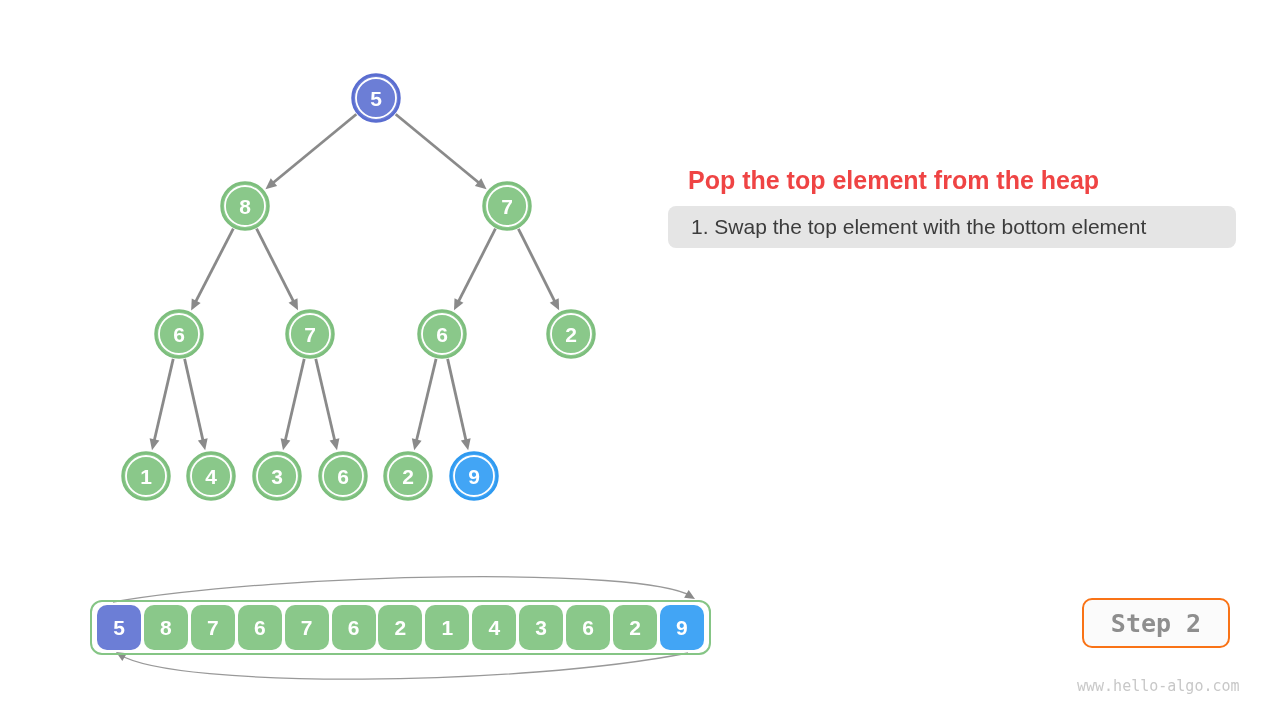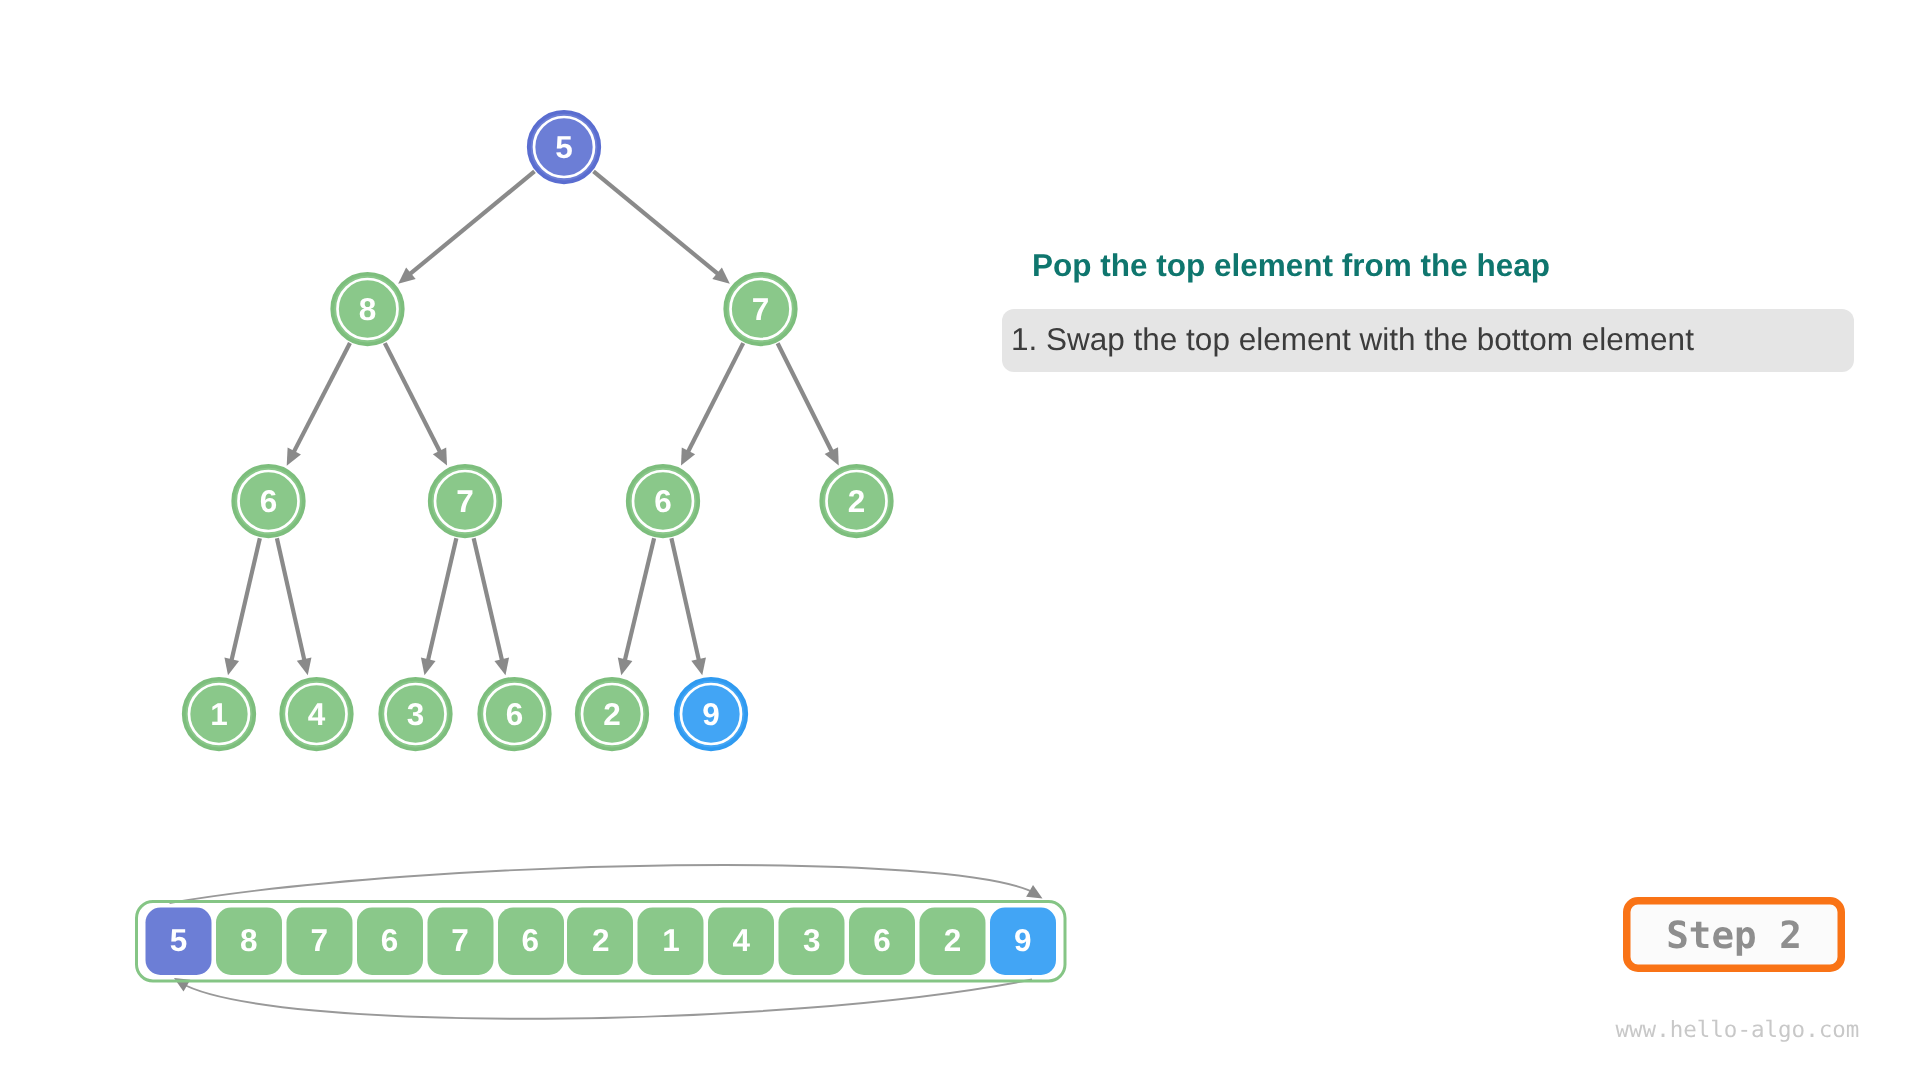--- a/index.html
+++ b/index.html
@@ -5,46 +5,46 @@
   html,body { margin:0; padding:0; background:#ffffff; }
   .canvas {
     position:relative; width:1280px; height:720px; background:#ffffff;
     overflow:hidden; font-family:"Liberation Sans", sans-serif;
   }
   svg.layer { position:absolute; left:0; top:0; }
   #arc-layer { pointer-events:none; }
 
   .title {
     position:absolute; left:688px; top:166px;
-    font-size:21px; font-weight:bold; color:#0f766e; white-space:nowrap;
+    font-size:25px; font-weight:bold; color:#ef4444; white-space:nowrap;
   }
   .banner {
     position:absolute; left:668px; top:206px; width:568px; height:42px;
     background:#e5e5e5; border-radius:8px; box-sizing:border-box;
-    display:flex; align-items:center; padding-left:6px;
+    display:flex; align-items:center; padding-left:23px;
     font-size:21px; color:#3c3c3c; white-space:nowrap;
   }
   .array {
     position:absolute; left:90px; top:600px; width:621px; height:55px;
     border:2px solid #85c585; border-radius:12px; box-sizing:border-box;
     display:flex; align-items:center; justify-content:space-between;
     padding:0 5px; background:transparent; z-index:1;
   }
   .cell {
     width:44px; height:45px; border-radius:10px;
     display:flex; align-items:center; justify-content:center;
     color:#ffffff; font-weight:bold; font-size:21px;
   }
   .cell.normal    { background:#8ac88a; }
   .cell.root      { background:#6c7ed6; }
   .cell.highlight { background:#42a5f5; }
 
   .step-btn {
     position:absolute; left:1082px; top:598px; width:148px; height:50px;
-    border:5px solid #f97316; border-radius:10px; background:#fbfbfb;
+    border:2px solid #f97316; border-radius:10px; background:#fbfbfb;
     box-sizing:border-box; display:flex; align-items:center; justify-content:center;
     font-family:"DejaVu Sans Mono", monospace; font-weight:bold;
     font-size:25px; color:#8e8e8e; cursor:pointer; z-index:1;
   }
   .watermark {
     position:absolute; left:1077px; top:677px;
     font-family:"DejaVu Sans Mono", monospace; font-size:15px; color:#c8c8c8;
     white-space:nowrap;
   }
 </style>

